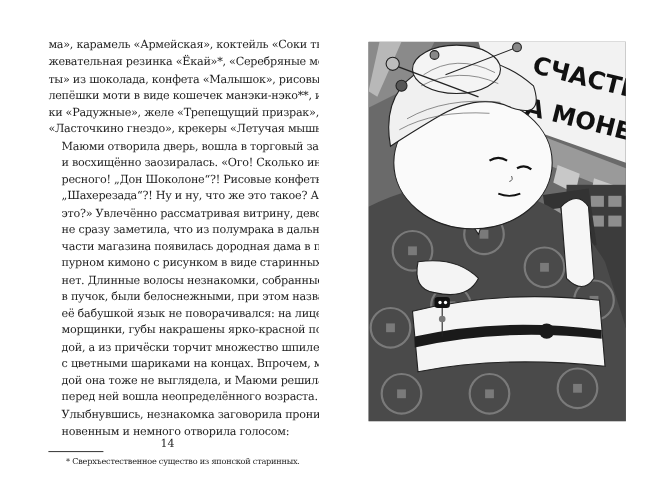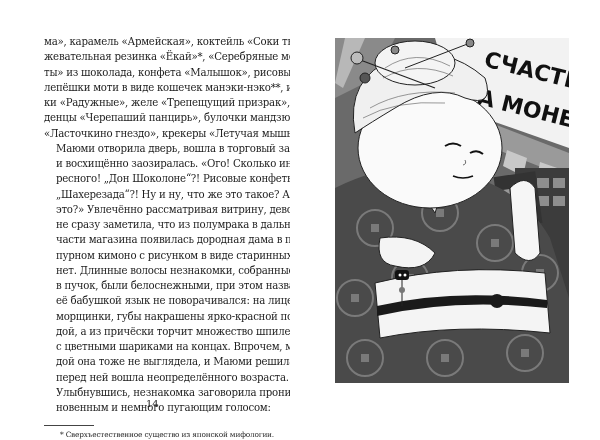--- a/index.html
+++ b/index.html
@@ -31,21 +31,20 @@
 <body>
 
 <div class="page-left">
   <div class="body-text">
     <p>
       <span class="line">ма», карамель «Армейская», коктейль «Соки тьмы»,</span>
       <span class="line">жевательная резинка «Ёкай»*, «Серебряные моне-</span>
       <span class="line">ты» из шоколада, конфета «Малышок», рисовые</span>
       <span class="line">лепёшки моти в виде кошечек манэки-нэко**, ирис-</span>
       <span class="line">ки «Радужные», желе «Трепещущий призрак», ле-</span>
-      <span class="line">денцы «Черепаший панцирь», булочки мандзю</span>
       <span class="line last">«Ласточкино гнездо», крекеры «Летучая мышь»...</span>
     </p>
     <p class="indent">
       <span class="line" style="text-indent:12px">Маюми отворила дверь, вошла в торговый зал</span>
       <span class="line">и восхищённо заозиралась. «Ого! Сколько инте-</span>
       <span class="line">ресного! „Дон Шоколоне“?! Рисовые конфеты</span>
       <span class="line">„Шахерезада“?! Ну и ну, что же это такое? А вот</span>
       <span class="line">это?» Увлечённо рассматривая витрину, девочка</span>
       <span class="line">не сразу заметила, что из полумрака в дальней</span>
       <span class="line">части магазина появилась дородная дама в пур-</span>
@@ -54,28 +53,28 @@
       <span class="line">в пучок, были белоснежными, при этом назвать</span>
       <span class="line">её бабушкой язык не поворачивался: на лице ни</span>
       <span class="line">морщинки, губы накрашены ярко-красной пома-</span>
       <span class="line">дой, а из причёски торчит множество шпилек</span>
       <span class="line">с цветными шариками на концах. Впрочем, моло-</span>
       <span class="line">дой она тоже не выглядела, и Маюми решила, что</span>
       <span class="line last">перед ней вошла неопределённого возраста.</span>
     </p>
     <p class="indent">
       <span class="line" style="text-indent:12px">Улыбнувшись, незнакомка заговорила проник-</span>
-      <span class="line last">новенным и немного пугающим голосом:</span>
+      <span class="line last">новенным и немного отворила голосом:</span>
     </p>
   </div>
 
   <div class="fn-rule"></div>
 
   <div class="footnotes">
-    <span class="fn first">* Сверхъестественное существо из японской мифологии.</span>
+    <span class="fn first">* Сверхъестественное существо из японской старинных.</span>
 
   </div>
 </div>
 
 <div class="page-number">14</div>
 
 <div class="illustration">
   <svg width="234" height="345" viewBox="0 0 234 345">
 
     <rect x="0" y="0" width="234" height="345" fill="#6a6a6a"></rect>

